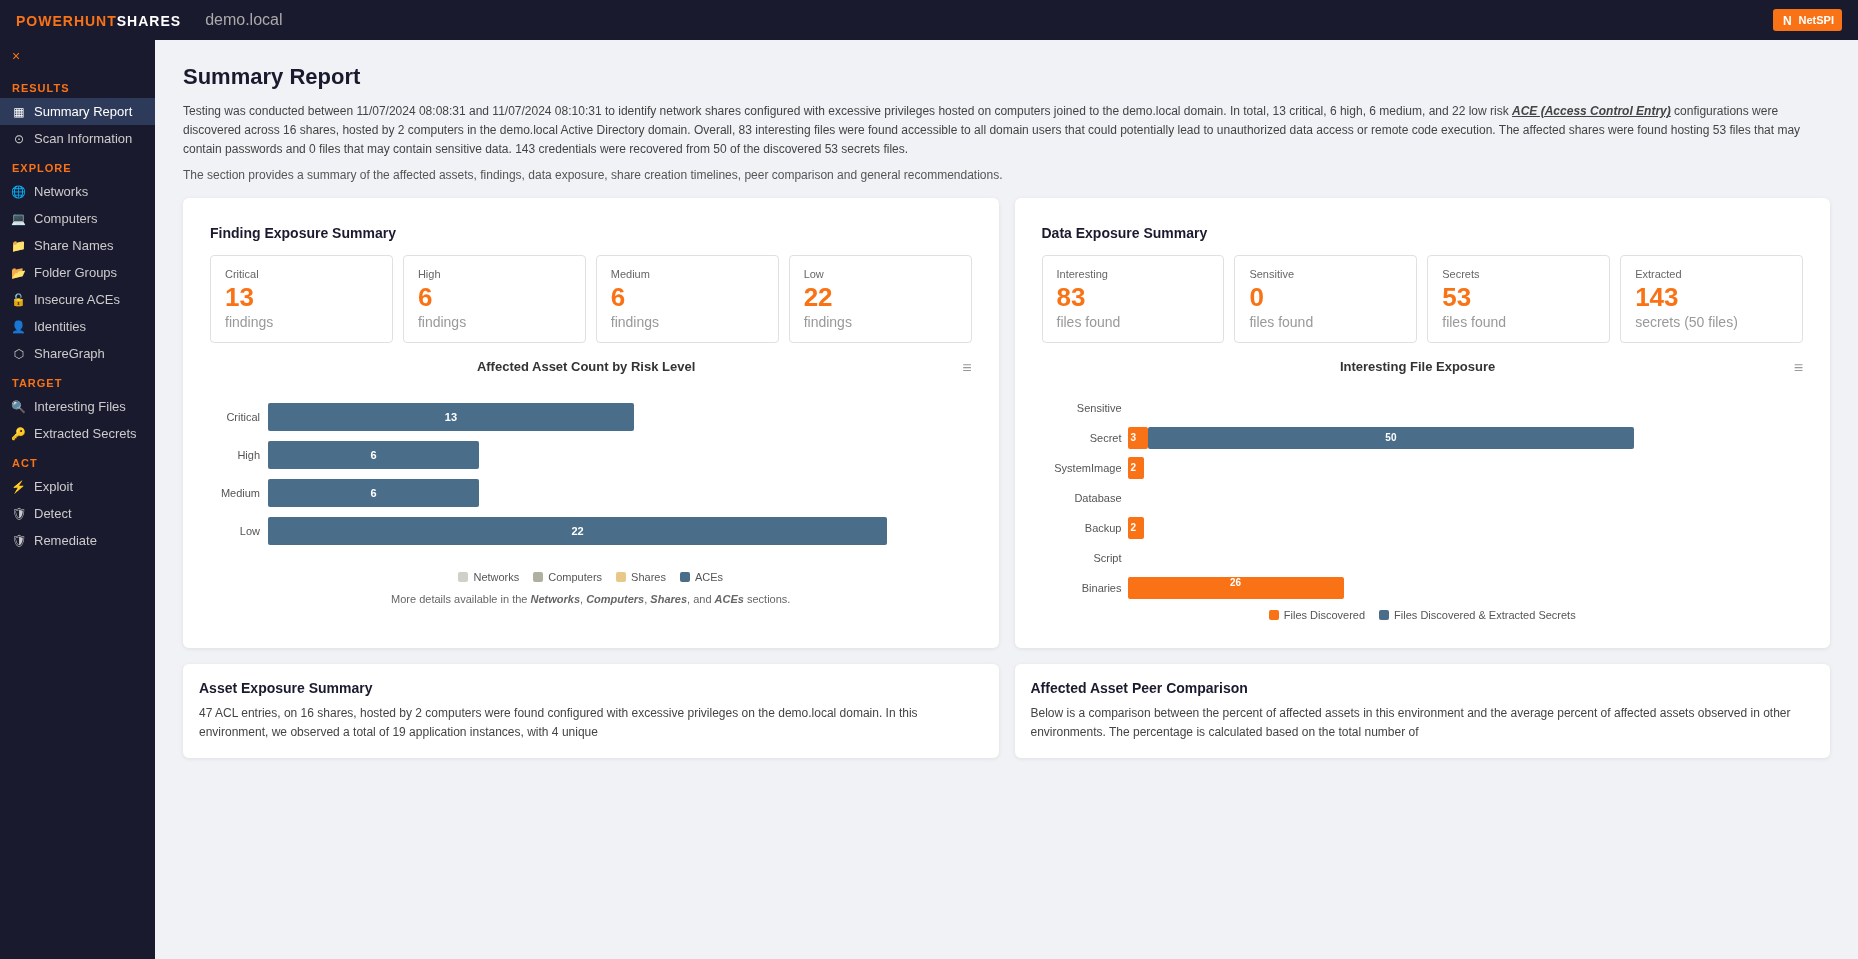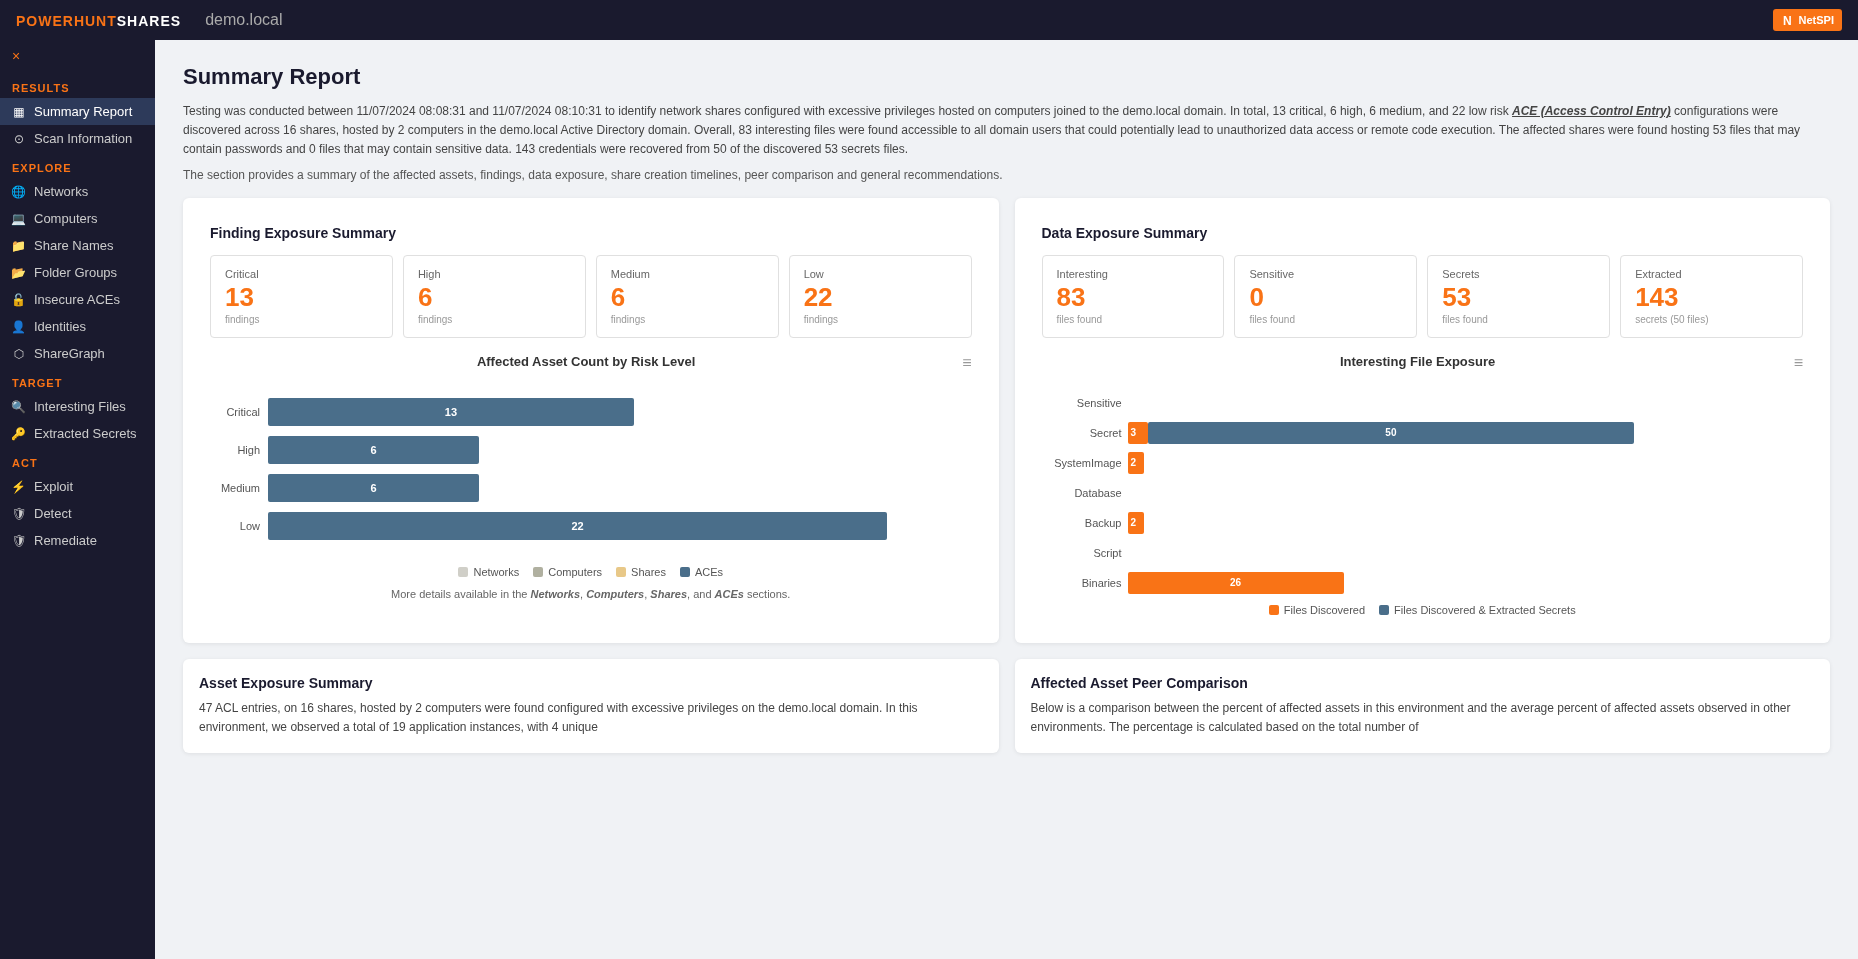--- a/index.html
+++ b/index.html
@@ -89,21 +89,21 @@
     .stat-boxes { display: flex; gap: 10px; margin-bottom: 16px; }
     .stat-box {
       border: 1px solid #e0e0e0;
       border-radius: 4px;
       padding: 12px 14px;
       min-width: 80px;
       flex: 1;
     }
     .stat-box .stat-label { font-size: 11px; color: #666; margin-bottom: 4px; }
     .stat-box .stat-value { font-size: 26px; font-weight: 700; color: #f97316; line-height: 1; margin-bottom: 4px; }
-    .stat-box .stat-sub { font-size: 10px; color: #999; }
+    .stat-box .stat-sub { font-size: 14px; color: #999; }
 
     
     .chart-area { position: relative; }
     .chart-title-bar {
       display: flex;
       justify-content: space-between;
       align-items: flex-start;
       margin-bottom: 20px;
     }
     .chart-title-text { font-size: 13px; font-weight: 600; color: #333; text-align: center; flex: 1; }
@@ -440,21 +440,21 @@
             </div>
 
             <div class="hbar-row">
               <div class="hbar-label">Script</div>
               <div class="hbar-track" style="height:22px;"></div>
             </div>
 
             <div class="hbar-row">
               <div class="hbar-label">Binaries</div>
               <div class="hbar-track" style="height:22px; position:relative;">
-                <div style="position:absolute;left:0;top:0;width:32%;height:100%;background:#f97316;border-radius:2px;display:flex;align-items:center;justify-content:center;">
+                <div style="position:absolute;left:0;top:0;width:32%;height:100%;background:#f97316;border-radius:2px;display:flex;justify-content:center;">
                   <span style="color:white;font-size:10px;font-weight:600;">26</span>
                 </div>
               </div>
             </div>
           </div>
 
           <div class="chart-legend">
             <div class="legend-item">
               <div class="legend-dot" style="background:#f97316;"></div>
               <span>Files Discovered</span>

